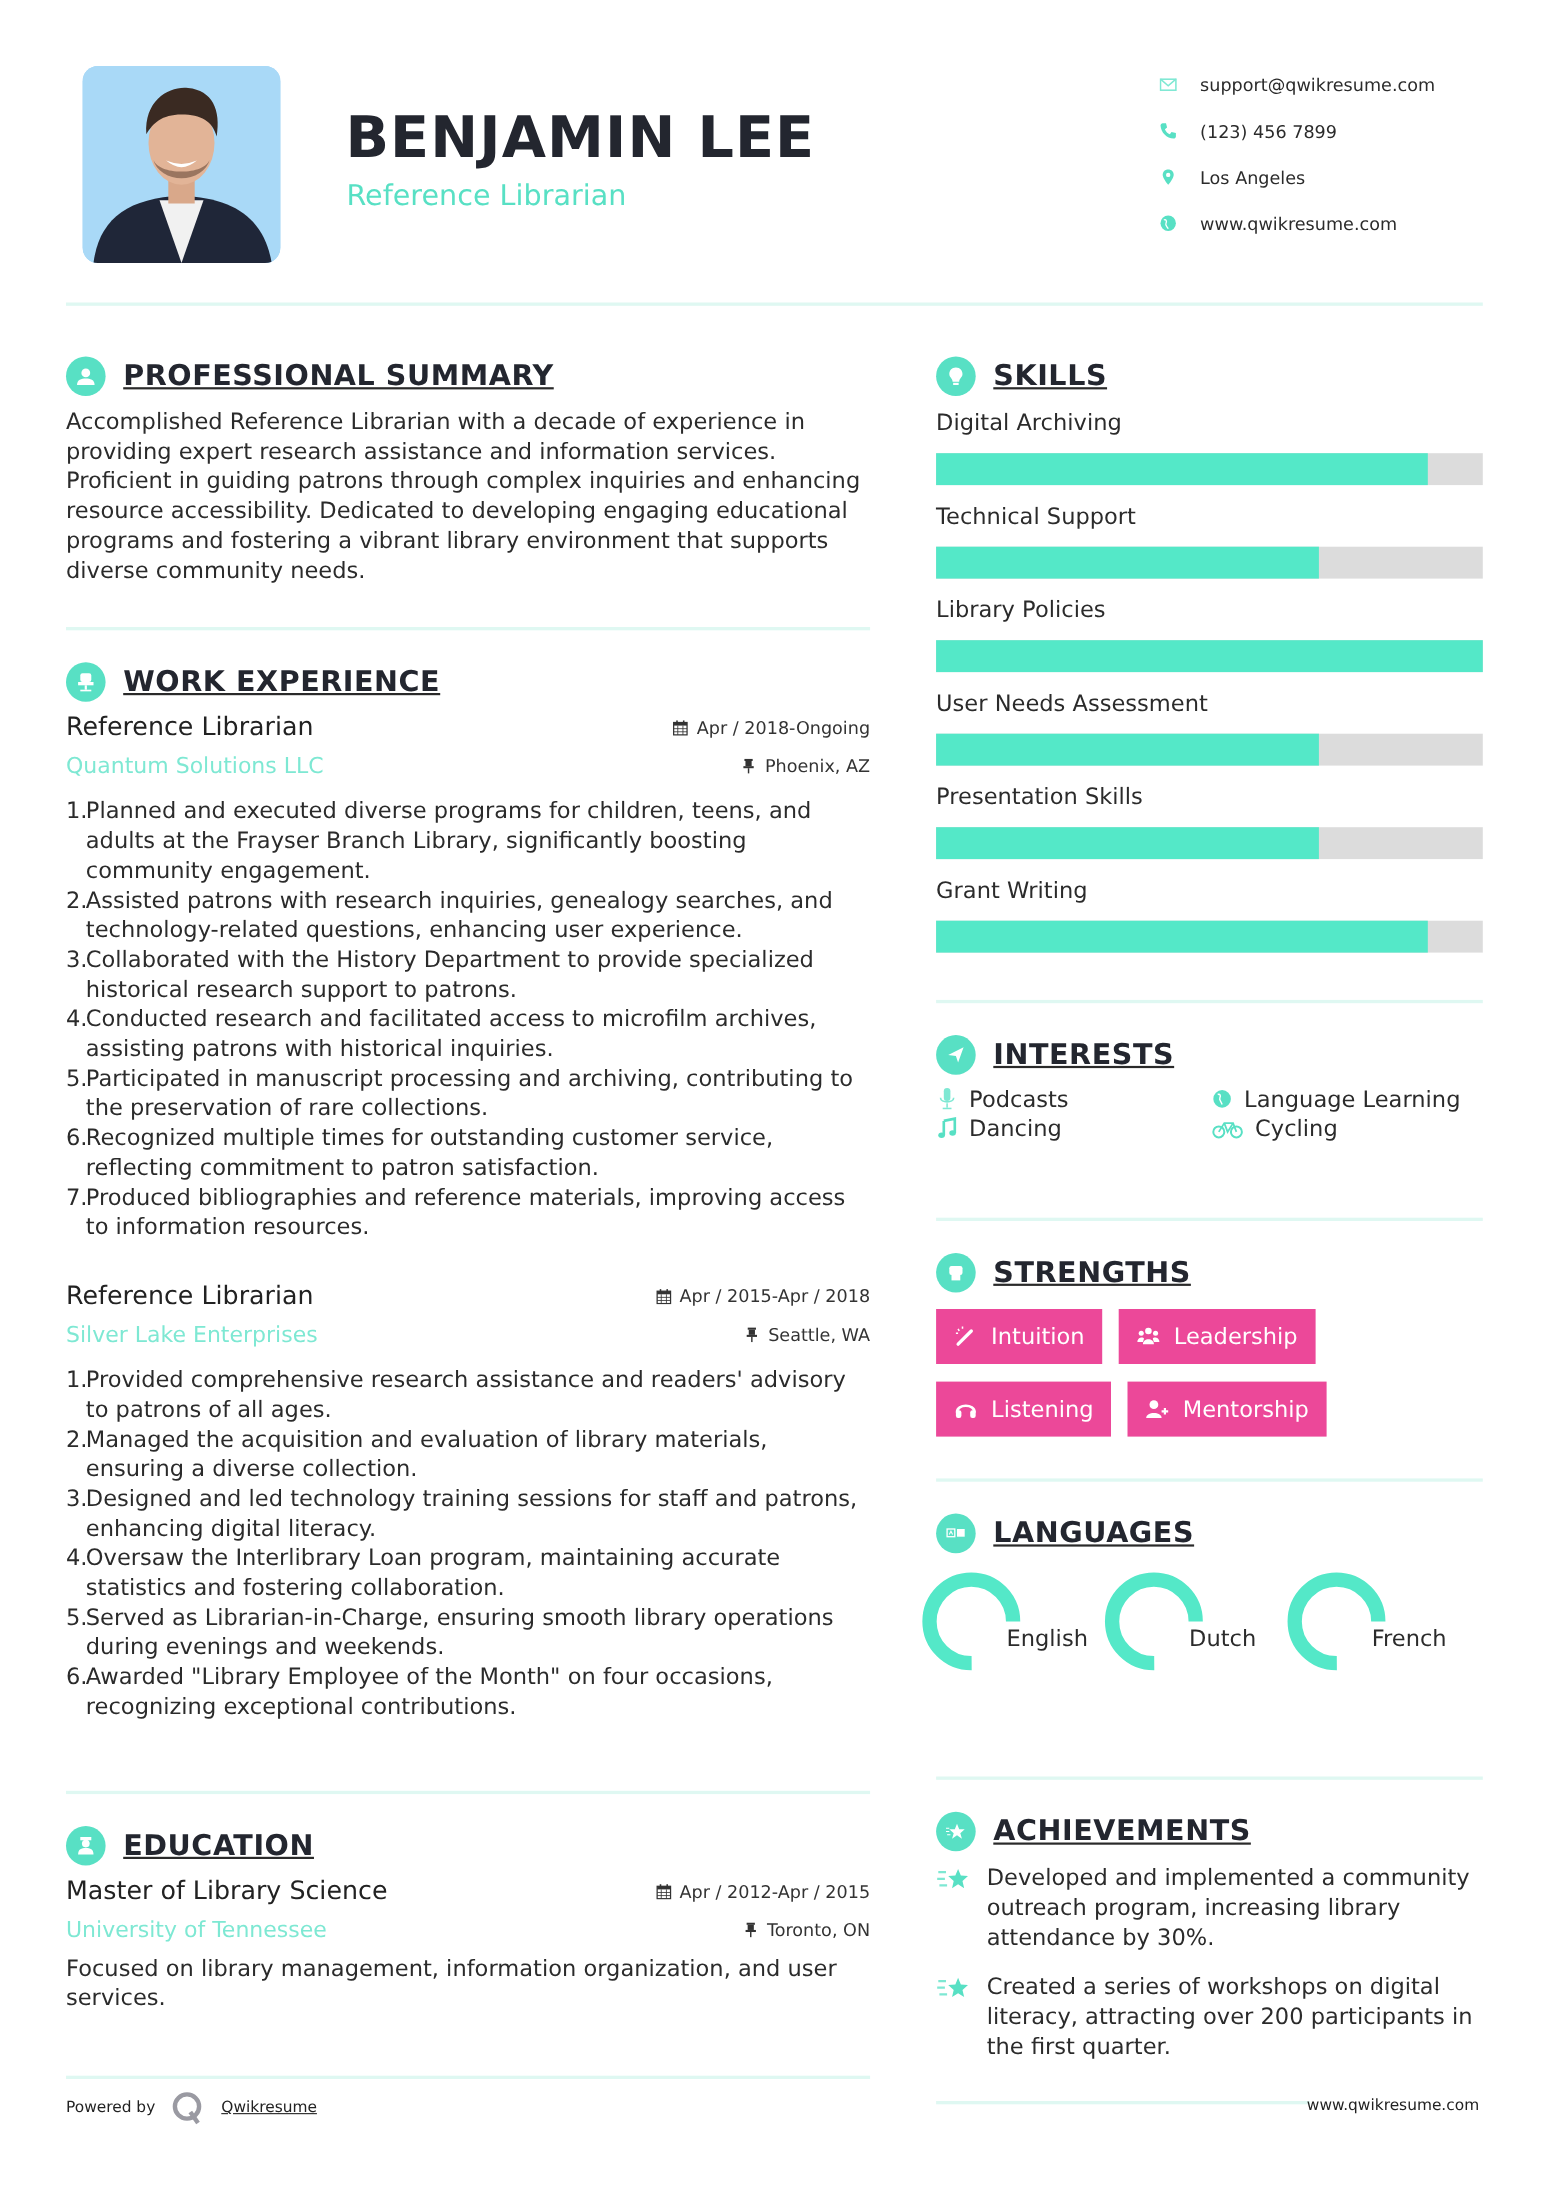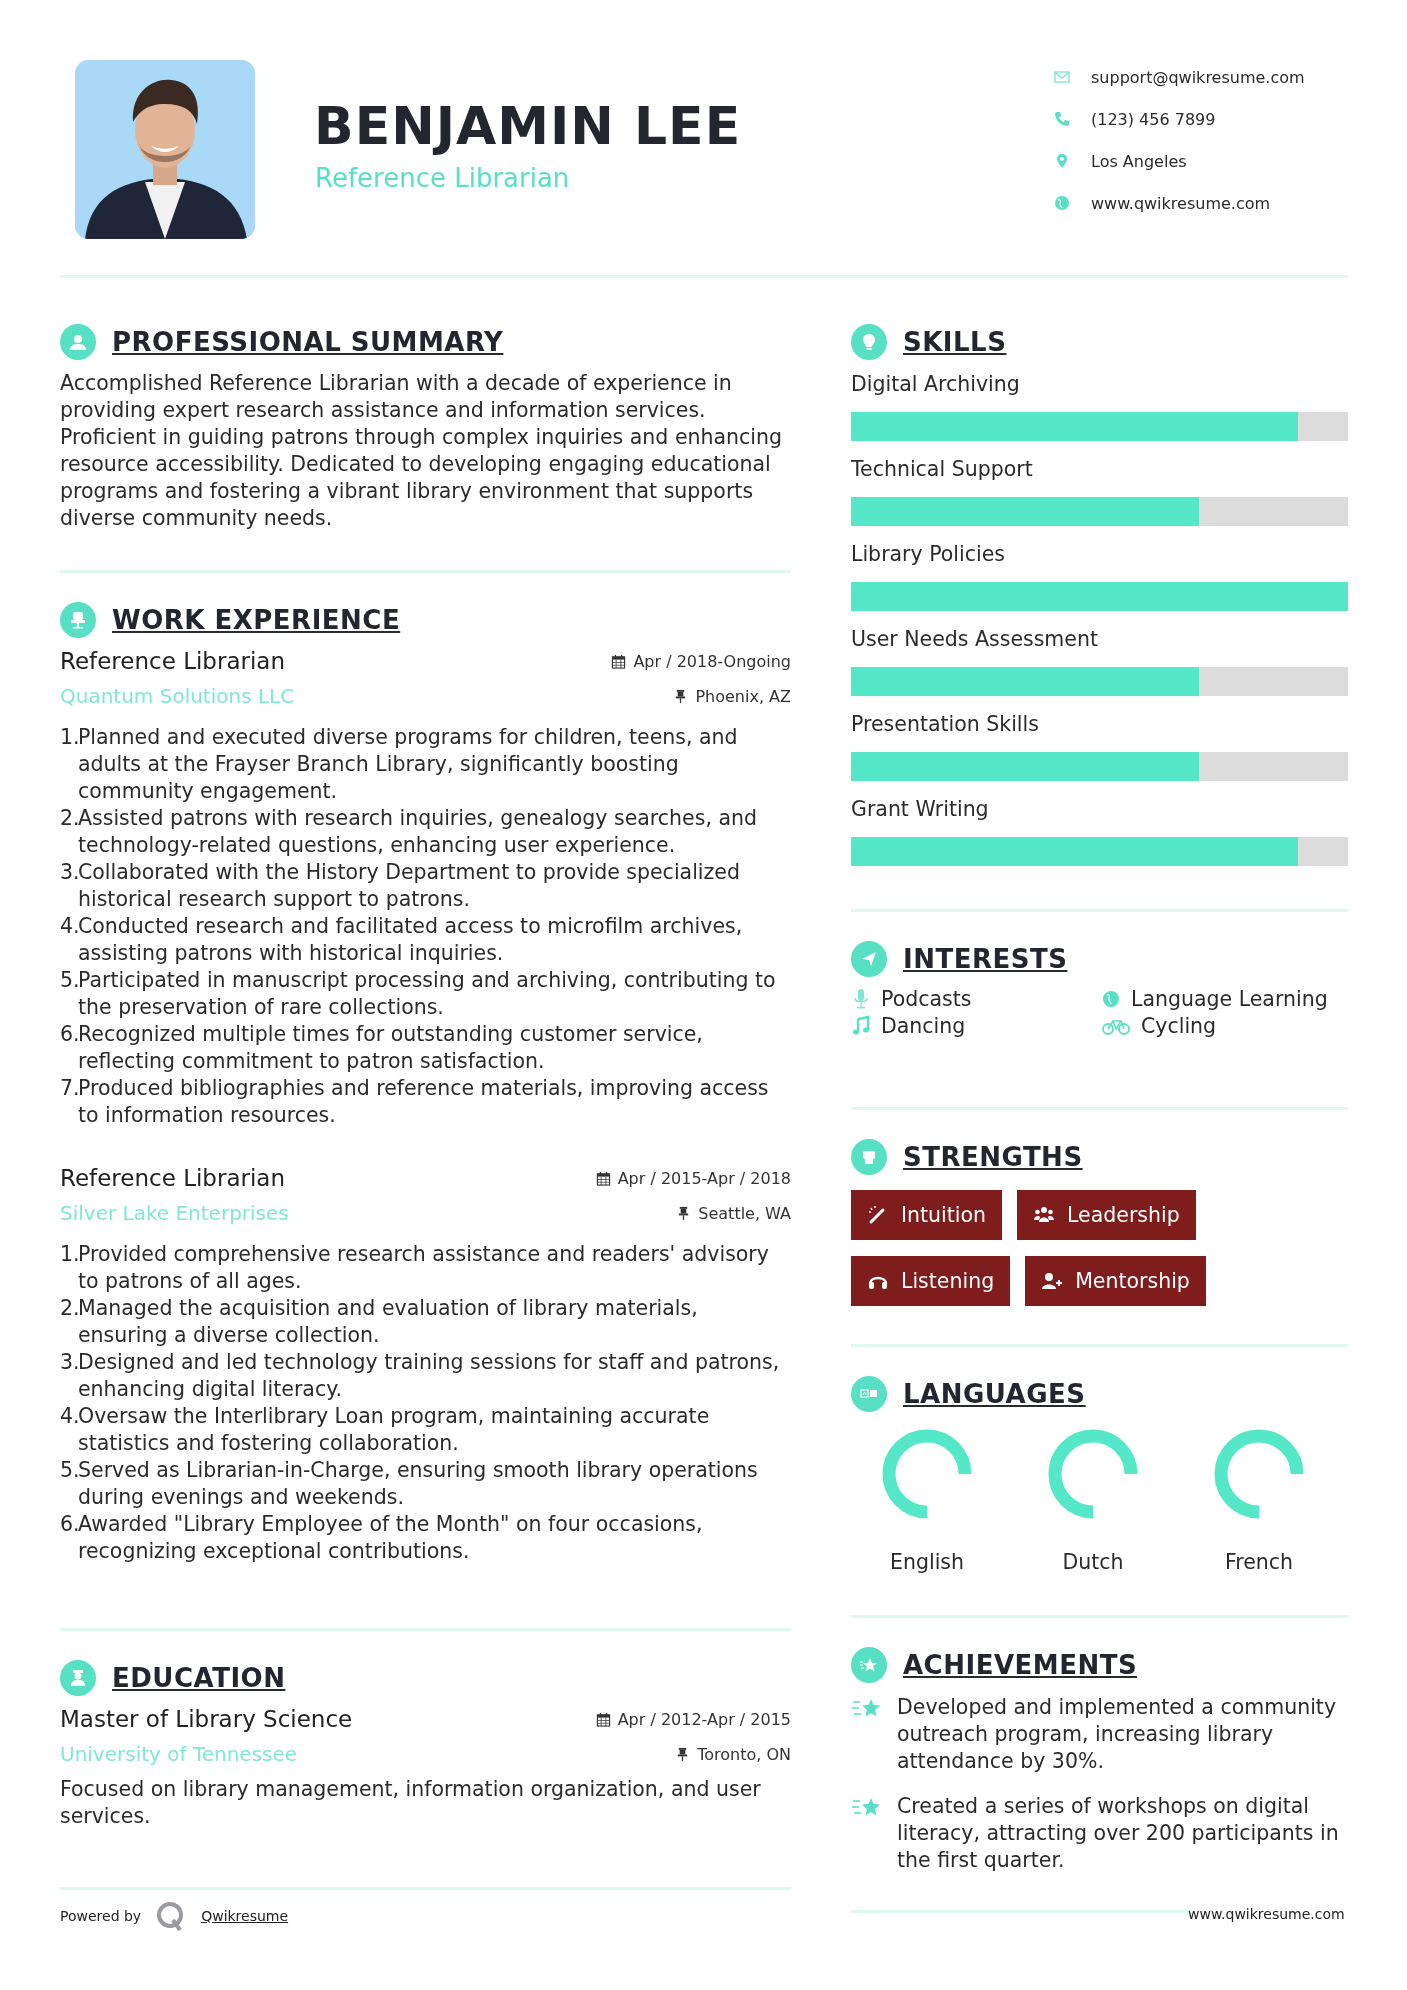--- a/index.html
+++ b/index.html
@@ -45,26 +45,26 @@
   .skill-fill { position: absolute; left: 0; top: 0; bottom: 0; background: #54e8c8; }
 
   
   .interests { position: absolute; left: 851px; top: 985px; width: 500px; display: grid; grid-template-columns: 250px 250px; }
   .interest { display: flex; align-items: center; font-size: 20.5px; color: #2b2b2b; height: 27px; }
   .interest svg { width: 20px; height: 22px; margin-right: 10px; }
 
   
   .strengths { position: absolute; left: 851px; top: 1190px; width: 500px; }
   .str-row { display: flex; margin-bottom: 16px; }
-  .chip { background: #7f1d1d; color: #ffffff; font-size: 20.5px; height: 50px; display: flex; align-items: center; padding: 0 16px; margin-right: 15px; }
+  .chip { background: #ec4899; color: #ffffff; font-size: 20.5px; height: 50px; display: flex; align-items: center; padding: 0 16px; margin-right: 15px; }
   .chip svg { width: 22px; height: 22px; margin-right: 12px; }
 
   
   .langs { position: absolute; left: 851px; top: 1428px; display: flex; }
-  .lang { width: 166px; display: flex; flex-direction: column; align-items: center; }
+  .lang { width: 166px; display: flex; flex-direction: row; align-items: center; }
   .lang svg { width: 92px; height: 92px; margin-left: -14px; }
   .lang-name { margin-top: 30px; font-size: 20.5px; color: #2b2b2b; margin-left: -14px; }
 
   
   .achs { position: absolute; left: 851px; top: 1694px; width: 500px; }
   .ach { display: flex; margin-bottom: 18px; }
   .ach svg { width: 32px; height: 26px; flex: none; margin-right: 14px; margin-top: 2px; }
   .ach span { font-size: 20.5px; line-height: 27px; color: #2b2b2b; }
 
   

